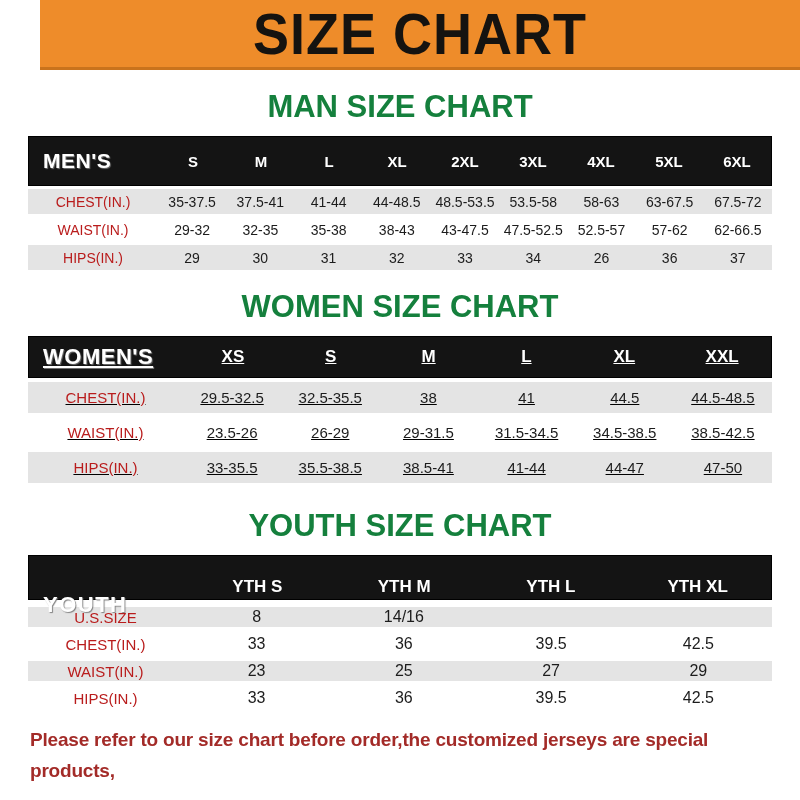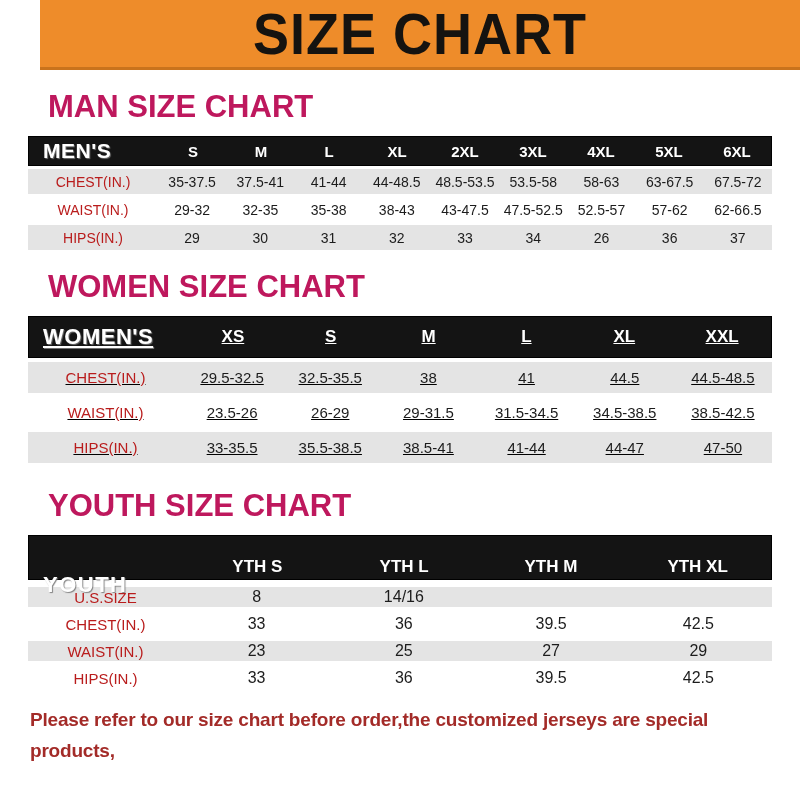--- a/index.html
+++ b/index.html
@@ -16,23 +16,23 @@
     border-bottom: 3px solid #c9731c;
     display: flex; align-items: center; justify-content: center; margin-left: 40px;
   }
   .banner-title {
     font-size: 54px; font-weight: 800; color: #151310;
     letter-spacing: 1px; line-height: 1;
     transform: scaleY(1.05);
   }
   
   .sec-heading {
-    text-align: left;
-    font-size: 31px; font-weight: 800; color: #be185d;
-    letter-spacing: 0px; line-height: 34px; padding-left: 48px;
+    text-align: center;
+    font-size: 31px; font-weight: 800; color: #15803d;
+    letter-spacing: 0px; line-height: 34px;
   }
   .sec-0 .sec-heading { margin-top: 20px; }
   .sec-1 .sec-heading { margin-top: 20px; }
   .sec-2 .sec-heading { margin-top: 26px; }
   
   .size-table { width: 744px; margin: 12px auto 0 auto; }
   .t-head, .t-row { display: grid; align-items: center; }
   .t-head {
     background: #141414; color: #ffffff;
     border: 1px solid #000;
@@ -46,21 +46,21 @@
     text-shadow: 1px 1px 1px rgba(120,120,120,0.9);
   }
   .t-col { text-align: center; font-weight: 600; }
   .t-label { text-align: center; font-weight: 500; color: #b91c1c; }
   .t-cell { text-align: center; color: #1c1c1c; }
 
   .t-row.gray  { background: #e4e4e4; }
   .t-row.white { background: #ffffff; }
 
   
-  .sec-0 .t-head { height: 30px; }
+  .sec-0 .t-head { height: 50px; }
   .sec-0 .t-corner { font-size: 21px; }
   .sec-0 .t-col { font-size: 15px; }
   .sec-0 .t-row { height: 25px; margin-top: 3px; font-size: 14px; }
   .sec-0 .t-label { font-size: 14px; }
   
   .sec-1 .t-head { height: 42px; }
   .sec-1 .t-corner { font-size: 22px; }
   .sec-1 .t-col { font-size: 17px; }
   .sec-1 .t-row { height: 31px; margin-top: 4px; font-size: 15px; }
   .sec-1 .t-label { font-size: 15px; }
@@ -181,22 +181,22 @@
       </div>
     </div>
 </div>
 
 <div class="section sec-2">
   <div class="sec-heading">YOUTH SIZE CHART</div>
   <div class="size-table cols-4">
     <div class="t-head">
       <div class="t-corner">YOUTH</div>
     <div class="t-col">YTH S</div>
+        <div class="t-col">YTH M</div>
         <div class="t-col">YTH L</div>
-        <div class="t-col">YTH M</div>
         <div class="t-col">YTH XL</div>
       </div>
   <div class="t-row gray">
         <div class="t-label">U.S.SIZE</div>
         <div class="t-cell">8</div>
         <div class="t-cell">14/16</div>
       </div>
       <div class="t-row white">
         <div class="t-label">CHEST(IN.)</div>
         <div class="t-cell">33</div>

